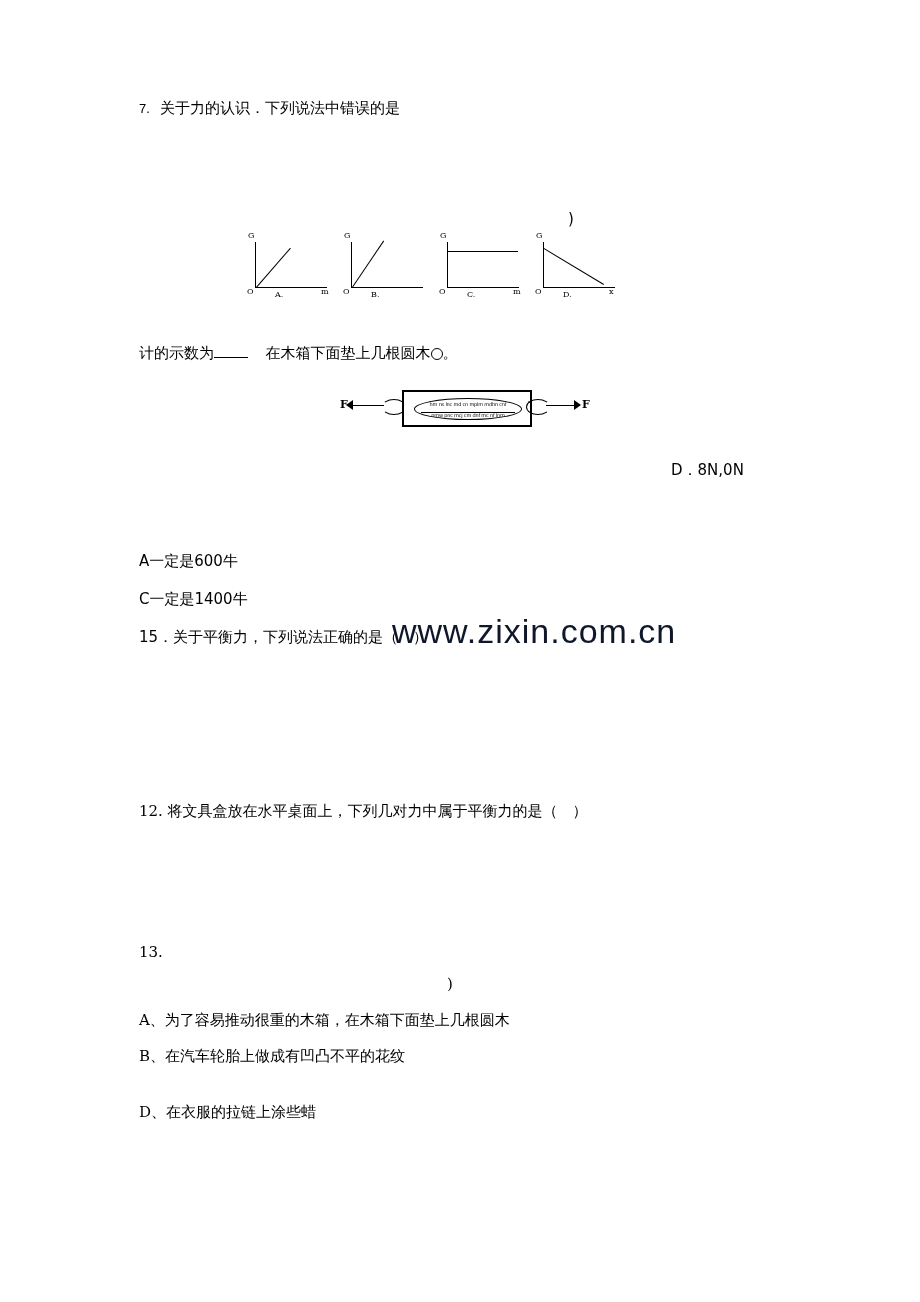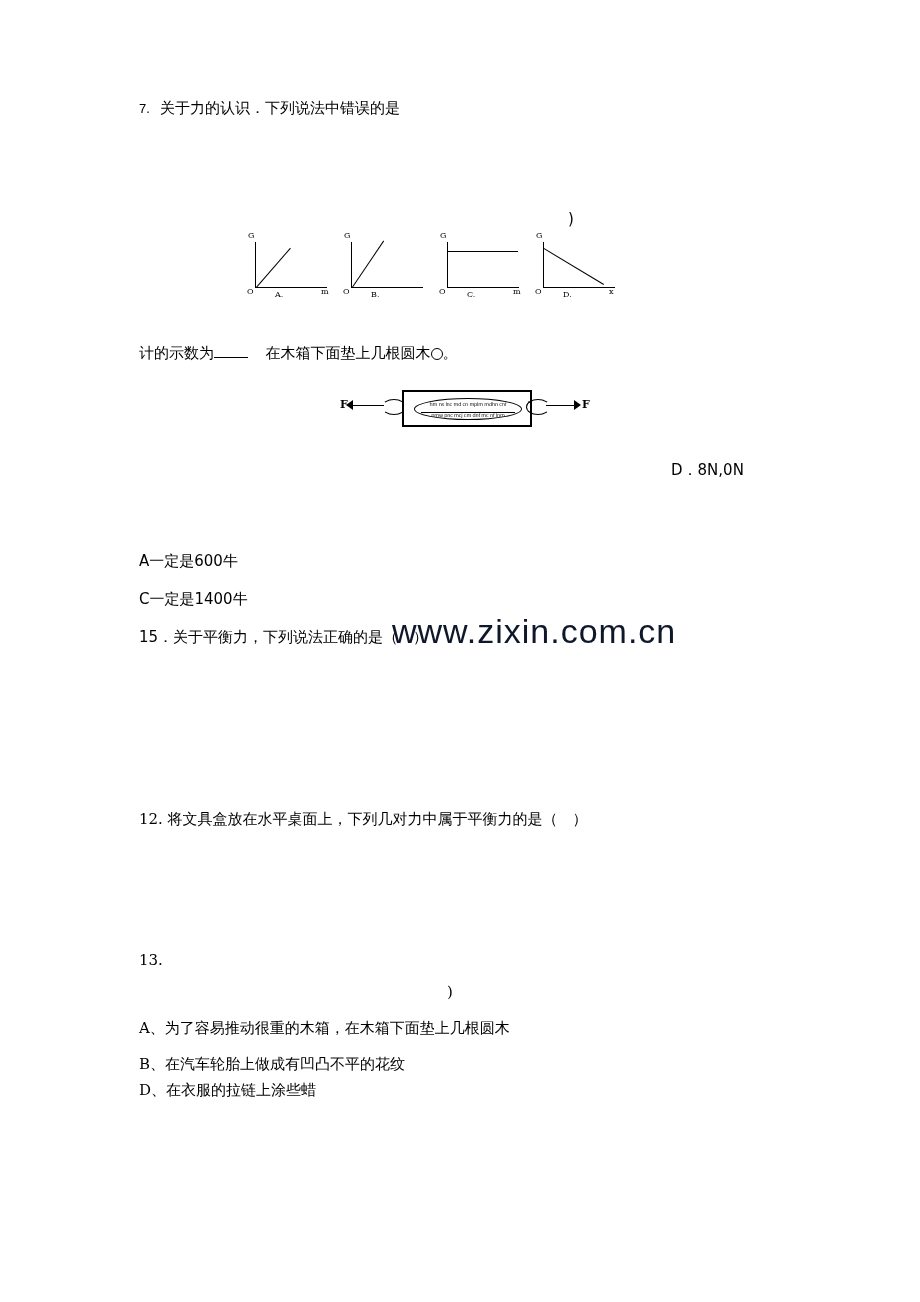--- a/index.html
+++ b/index.html
@@ -29,21 +29,20 @@
   .q-num {
     font-size: 13px;
   }
   .body-cn {
     font-size: 15px;
     font-family: "DejaVu Sans", sans-serif;
   }
   .body-serif {
     font-size: 15px;
     font-family: "DejaVu Serif", serif;
-    margin-top: 8px;
   }
   
   .graphs {
     position: absolute;
     left: 245px;
     top: 240px;
     width: 380px;
     height: 70px;
   }
   .graph {
@@ -290,16 +289,16 @@
   <div class="txt body-cn" style="left:139px; top:627px;">15．关于平衡力，下列说法正确的是（　）</div>
 
   <div class="watermark">www.zixin.com.cn</div>
 
   <div class="txt body-serif" style="left:139px; top:801px;">12. 将文具盒放在水平桌面上，下列几对力中属于平衡力的是（　）</div>
 
   <div class="txt body-serif" style="left:139px; top:942px;">13.</div>
   <div class="txt body-serif" style="left:447px; top:974px;">)</div>
   <div class="txt body-serif" style="left:139px; top:1046px;">B、在汽车轮胎上做成有凹凸不平的花纹</div>
   <div class="txt body-serif" style="left:139px; top:1010px;">A、为了容易推动很重的木箱，在木箱下面垫上几根圆木</div>
-  <div class="txt body-serif" style="left:139px; top:1072px;">D、在衣服的拉链上涂些蜡</div>
+  <div class="txt body-serif" style="left:139px; top:1102px;">D、在衣服的拉链上涂些蜡</div>
 
 
 </div>
 
 </body></html>

